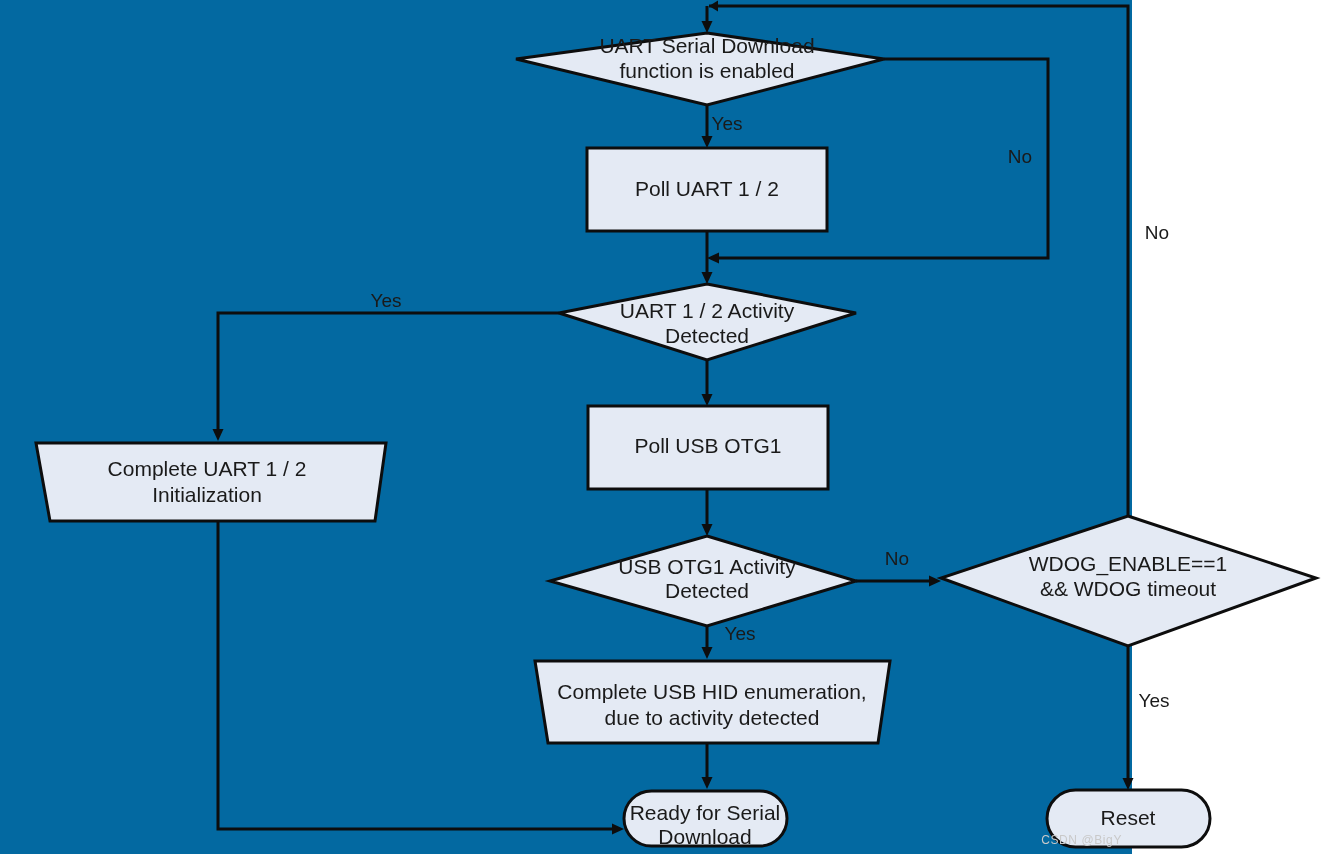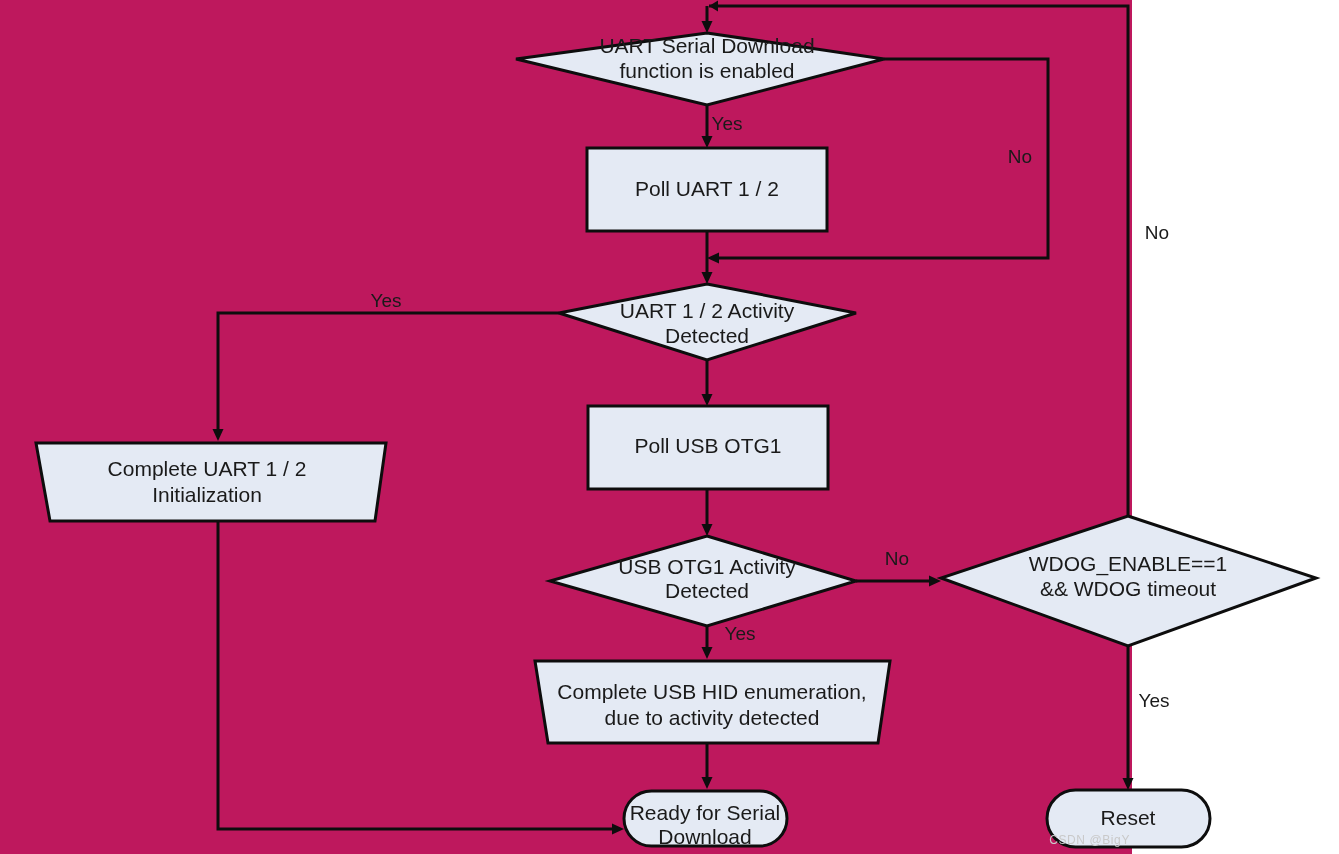--- a/index.html
+++ b/index.html
@@ -11,21 +11,21 @@
   body {
     width: 1339px;
     height: 854px;
     overflow: hidden;
     font-family: "Liberation Sans", sans-serif;
   }
   #flow-root {
     position: relative;
     width: 1132px;
     height: 854px;
-    background: #be185d;
+    background: #0369a1;
     text-align: right;
   }
   svg#flow-svg {
     position: absolute;
     top: 0;
     left: 0;
     width: 1339px;
     height: 854px;
     display: block;
   }
@@ -57,21 +57,21 @@
   .edge-label {
     font-family: "Liberation Sans", sans-serif;
     font-size: 19px;
     fill: #1a1a1a;
     text-anchor: middle;
     dominant-baseline: middle;
     white-space: pre;
   }
   .watermark {
     position: absolute;
-    right: 2px;
+    right: 10px;
     bottom: 7px;
     font-family: "Liberation Sans", sans-serif;
     font-size: 12px;
     color: #c9c9c9;
     letter-spacing: 0.6px;
     user-select: none;
   }
 </style>
 </head>
 <body>

